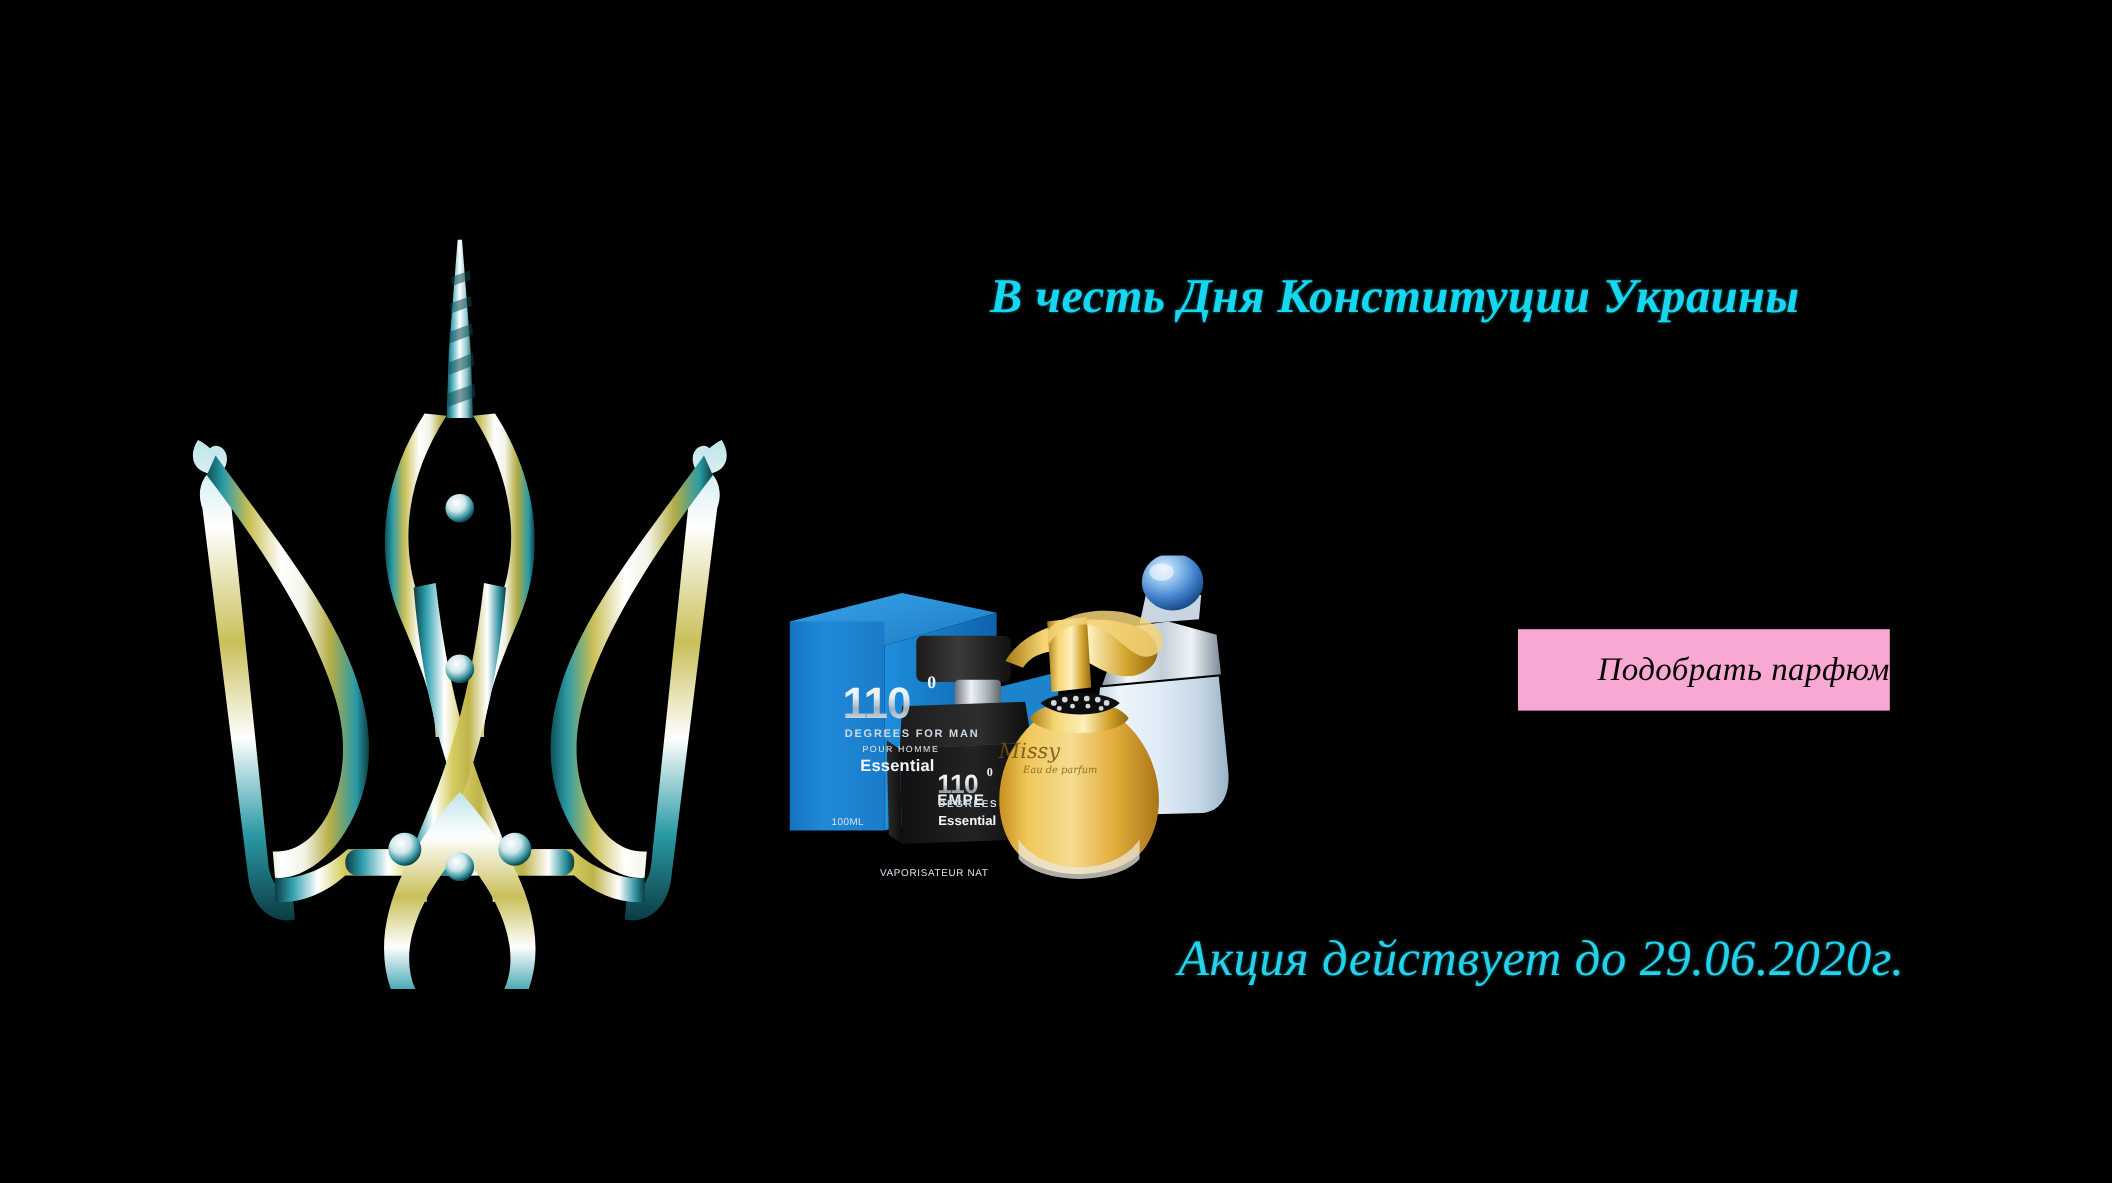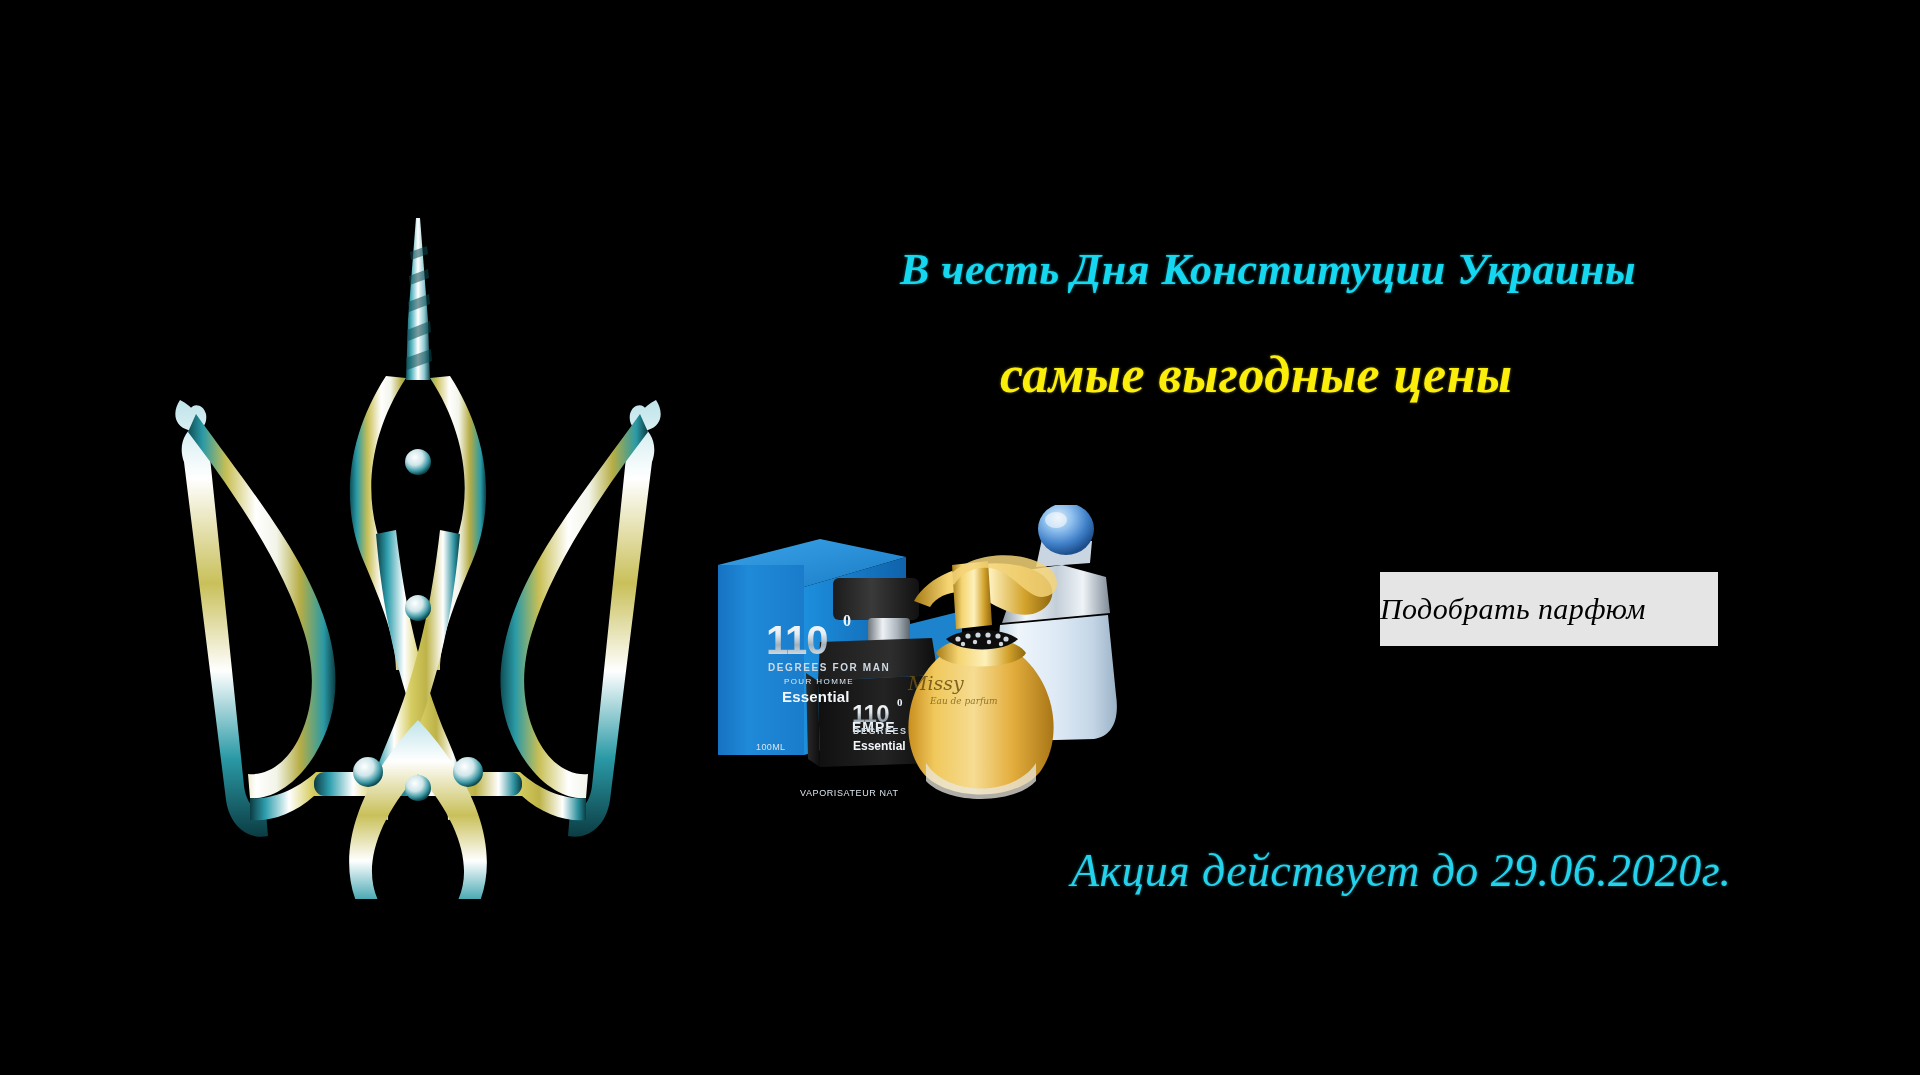--- a/index.html
+++ b/index.html
@@ -65,24 +65,24 @@
     letter-spacing: 0.5px;
     white-space: nowrap;
     text-shadow: 0 0 3px rgba(47,217,239,0.5);
   }
   .cta-button {
     position: absolute;
     left: 1380px;
     top: 572px;
     width: 338px;
     height: 74px;
-    background: #e5e5e5;
+    background: #f9a8d4;
     display: flex;
     align-items: center;
-    justify-content: flex-start;
+    justify-content: flex-end;
     border: none;
     padding: 0;
     cursor: pointer;
   }
   .cta-button span {
     font-family: "Liberation Serif", "DejaVu Serif", serif;
     font-size: 30px;
     font-style: italic;
     font-weight: 400;
     color: #000000;
@@ -275,21 +275,20 @@
       <circle cx="300" cy="408" r="13" fill="url(#beadG)"></circle>
       <circle cx="250" cy="572" r="15" fill="url(#beadG)"></circle>
       <circle cx="350" cy="572" r="15" fill="url(#beadG)"></circle>
       <circle cx="300" cy="588" r="13" fill="url(#beadG)"></circle>
       <circle cx="300" cy="730" r="15" fill="url(#beadG)"></circle>
     </svg>
   </div>
 
   <div class="headline-1">В честь Дня Конституции Украины</div>
 
-  <div class="headline-2">самые выгодные цены</div>
 
 
   <button class="cta-button">
     <span>Подобрать парфюм</span>
   </button>
 
   <div class="valid-until">Акция действует до 29.06.2020г.</div>
 
   <div class="products">
     <svg viewBox="0 0 480 310" xmlns="http://www.w3.org/2000/svg">

